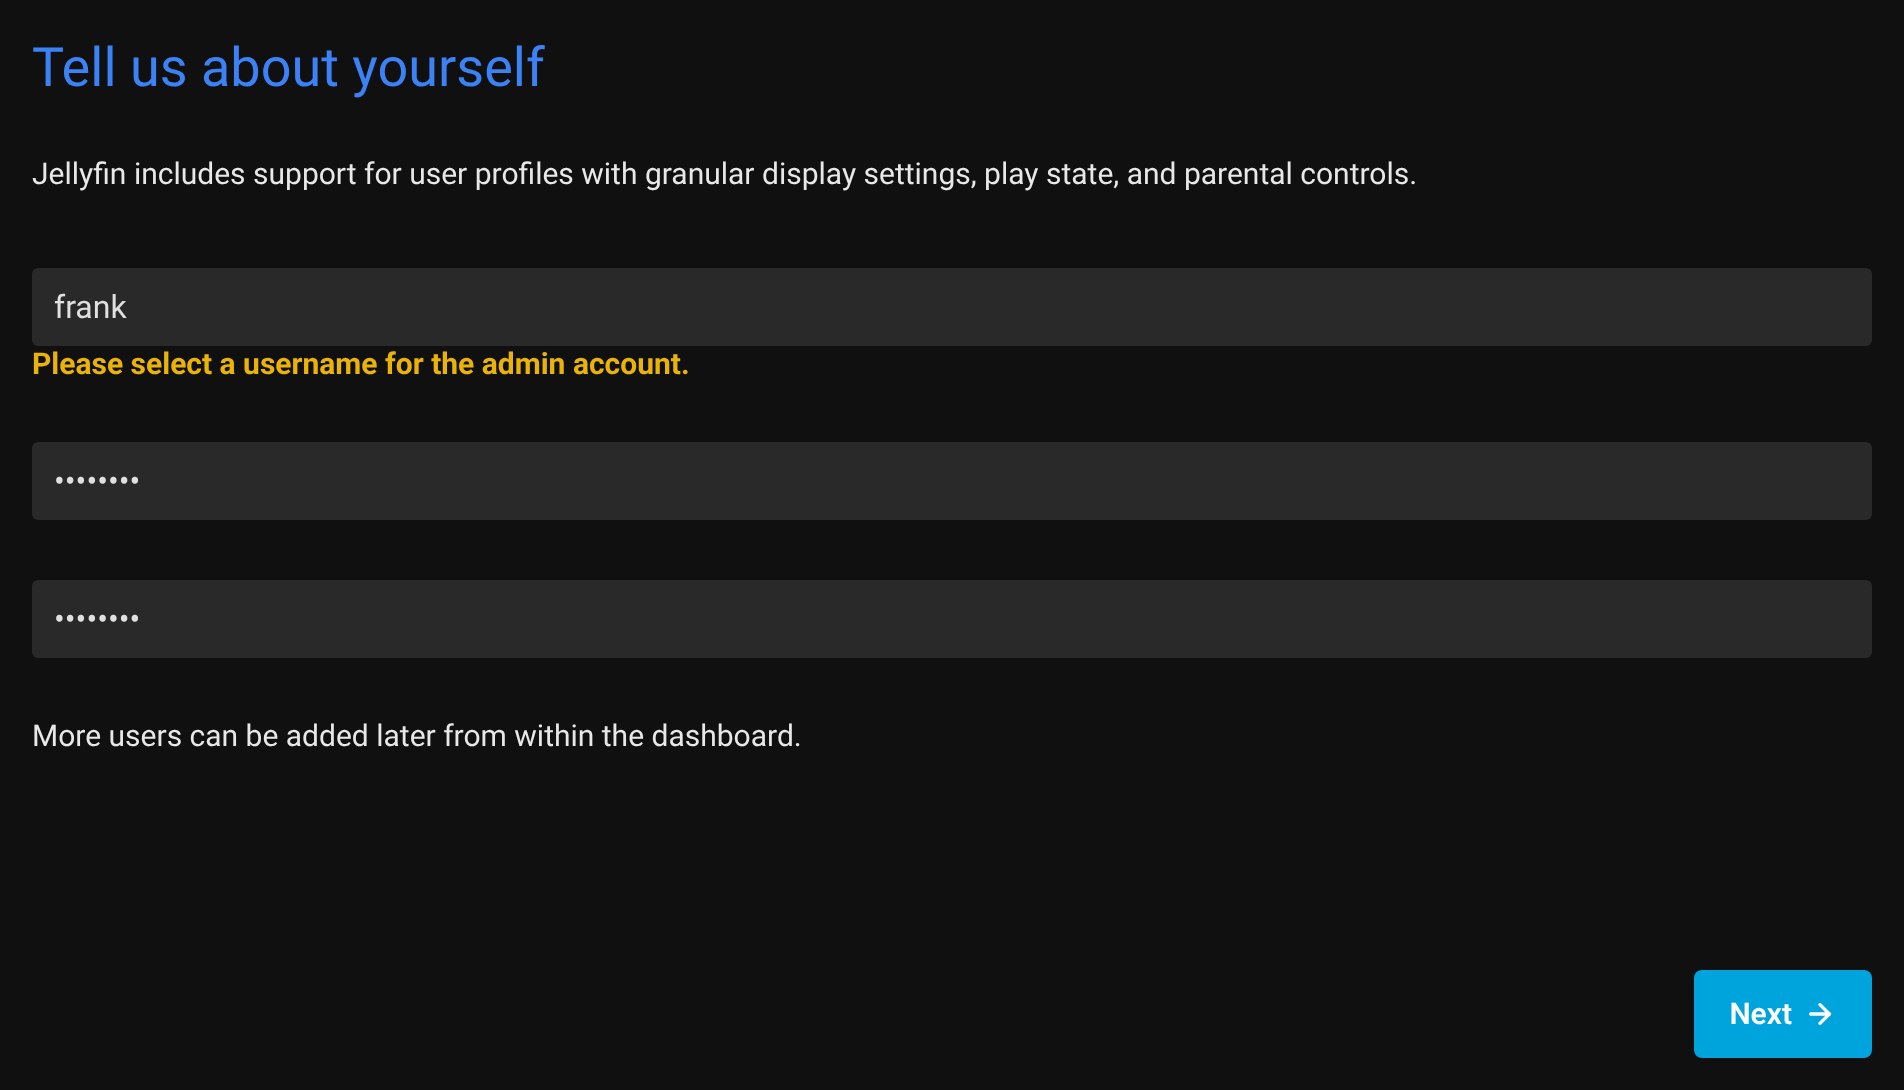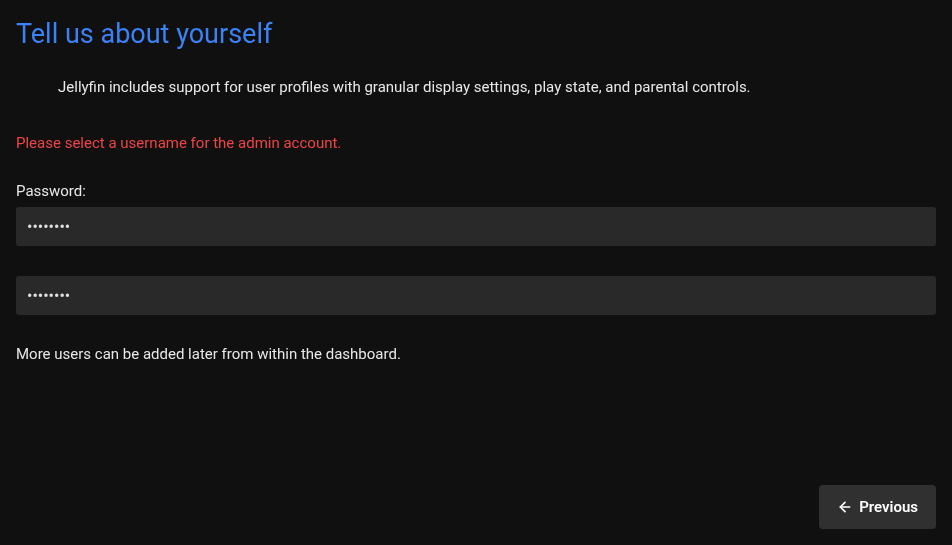--- a/index.html
+++ b/index.html
@@ -19,21 +19,20 @@
     .page-title {
       font-size: 27px;
       font-weight: 400;
       margin-bottom: 28px;
       color: #3b82f6;
     }
     .description {
       font-size: 15px;
       color: #e8e8e8;
       margin-bottom: 38px;
-      margin-left: 42px;
     }
     .form-group {
       margin-bottom: 30px;
     }
     .field-label {
       display: block;
       font-size: 15px;
       color: #e8e8e8;
       margin-bottom: 7px;
     }
@@ -46,22 +45,23 @@
       padding: 10px 11px;
       border-radius: 3px;
       outline: none;
       font-family: inherit;
     }
     .text-input::placeholder {
       color: #888;
     }
     .field-hint {
       font-size: 15px;
-      color: #ef4444;
-      margin-top: 20px;
+      color: #eab308;
+      margin-top: 0;
+      font-weight: bold;
     }
     .footer-note {
       font-size: 15px;
       color: #e8e8e8;
       margin-top: 12px;
     }
     .button-row {
       position: absolute;
       bottom: 16px;
       right: 16px;
@@ -94,37 +94,37 @@
     }
   </style>
 </head>
 <body>
 
 <h1 class="page-title">Tell us about yourself</h1>
 
 <p class="description">Jellyfin includes support for user profiles with granular display settings, play state, and parental controls.</p>
 
 <div class="form-group">
+  <input type="text" class="text-input" value="frank" style="">
   <div class="field-hint">Please select a username for the admin account.</div>
 </div>
 
 <div class="form-group">
-  <label class="field-label">Password:</label>
   <input type="password" class="text-input" value="••••••••" style="">
 </div>
 
 <div class="form-group">
   <input type="password" class="text-input" value="••••••••" style="">
 </div>
 
 <p class="footer-note">More users can be added later from within the dashboard.</p>
 
 <div class="button-row">
-  <button class="btn btn-previous">
+  <button class="btn btn-next">
+    <span>Next</span>
     <span class="arrow-icon">
       <svg width="16" height="16" viewBox="0 0 24 24" fill="none" stroke="currentColor" stroke-width="2.5" stroke-linecap="round" stroke-linejoin="round">
-        <line x1="19" y1="12" x2="5" y2="12"></line>
-        <polyline points="12 19 5 12 12 5"></polyline>
+        <line x1="5" y1="12" x2="19" y2="12"></line>
+        <polyline points="12 5 19 12 12 19"></polyline>
       </svg>
     </span>
-    <span>Previous</span>
   </button>
 </div>
 
 </body></html>

